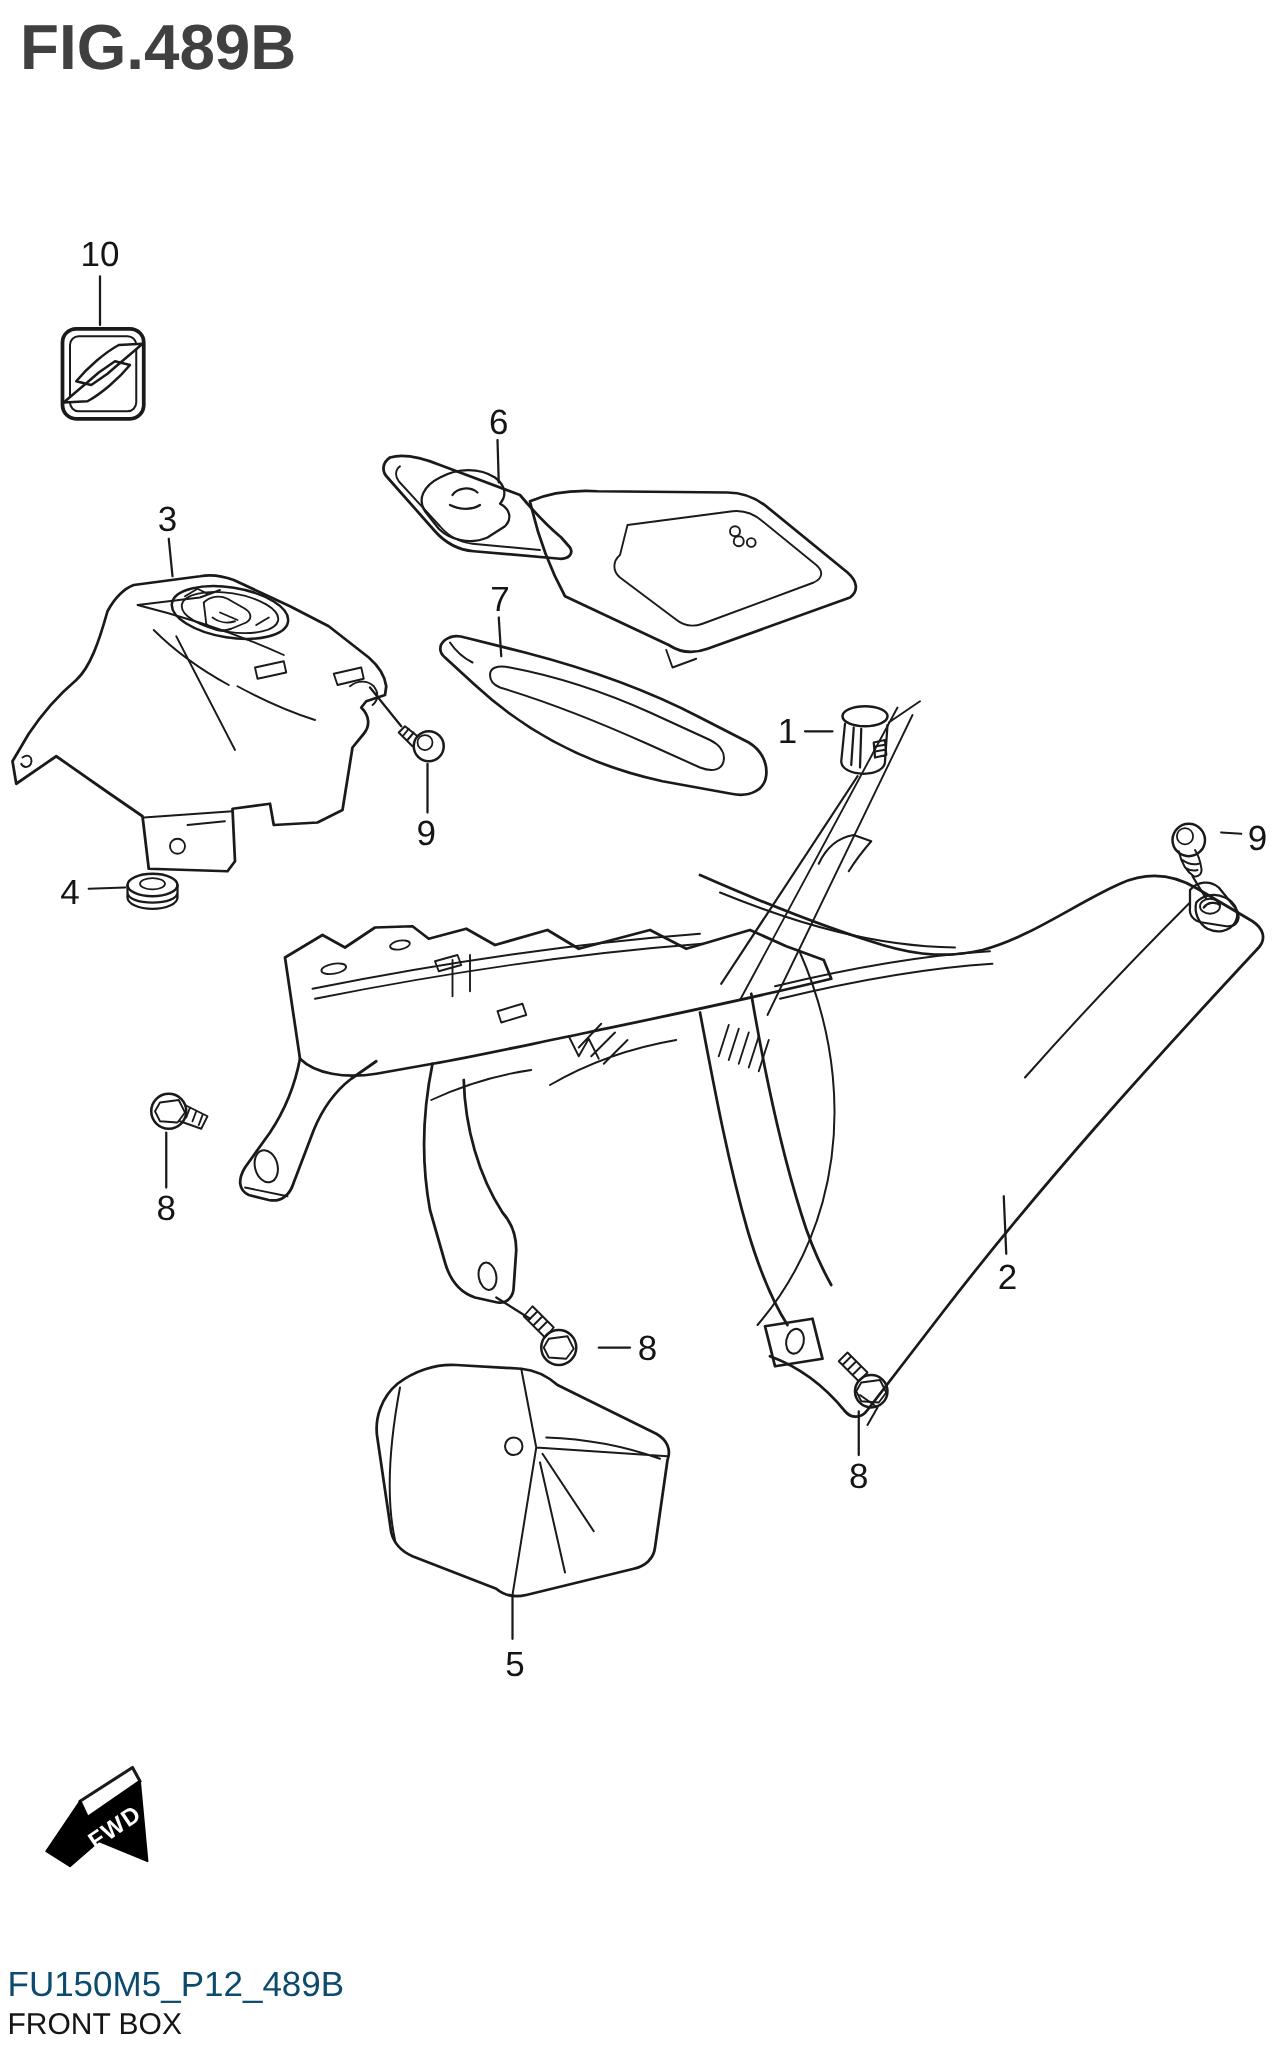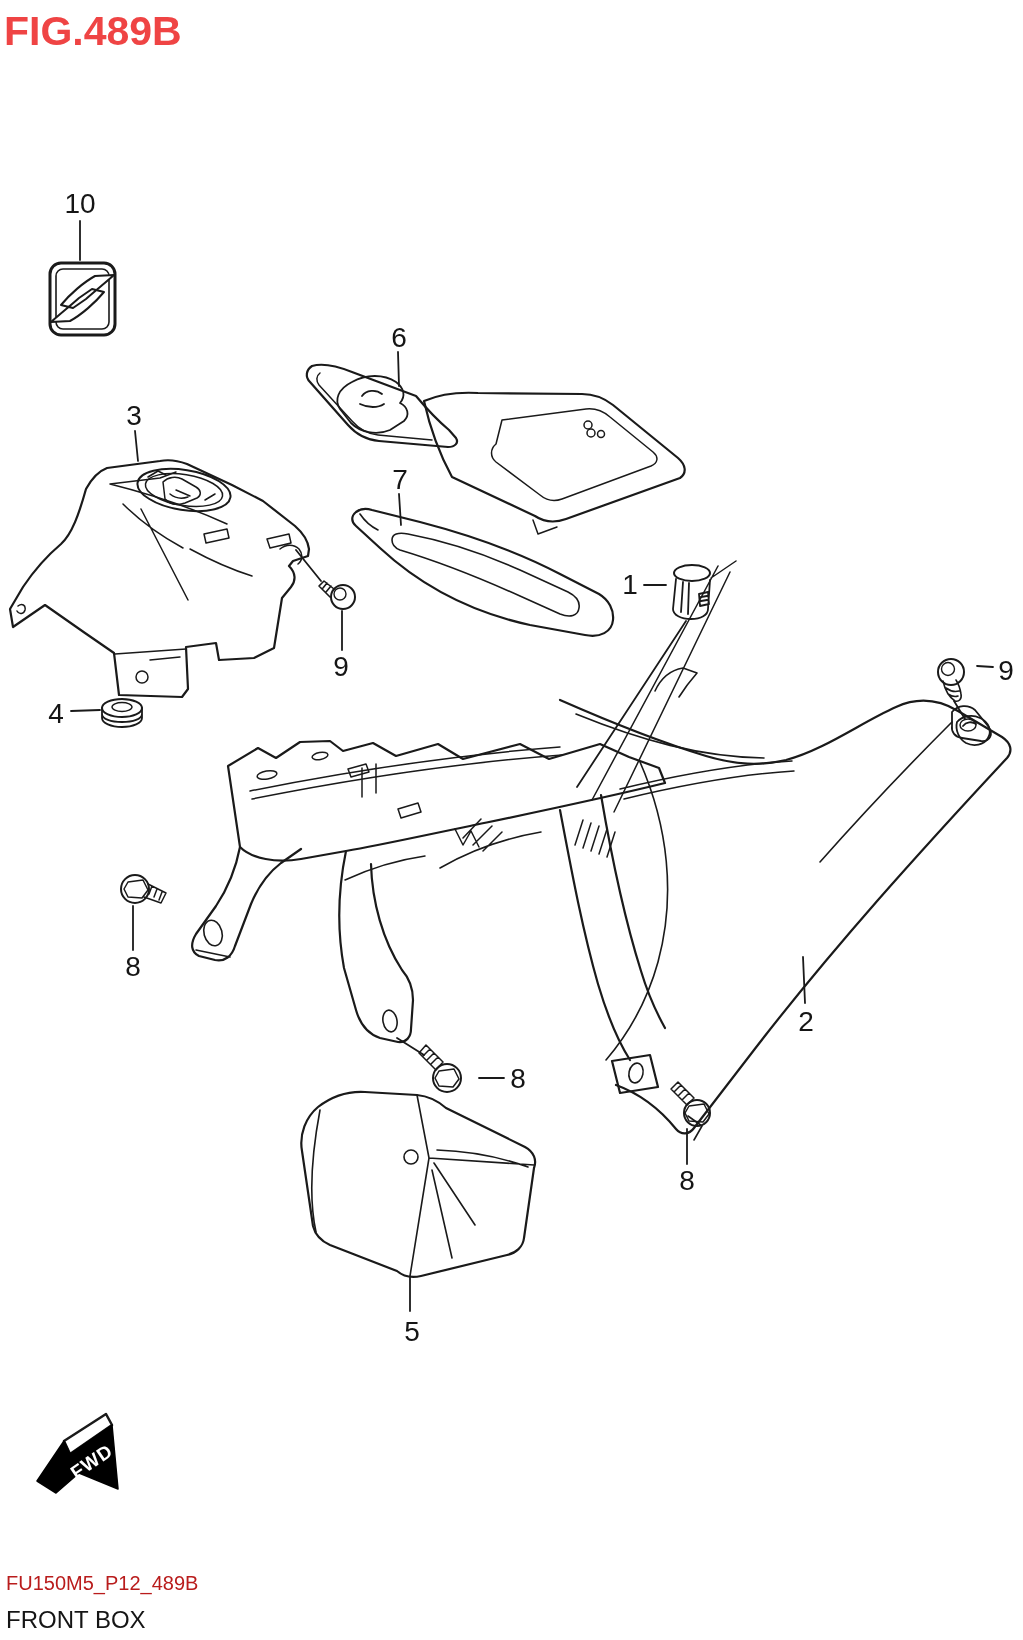--- a/index.html
+++ b/index.html
@@ -1,20 +1,20 @@
 <!DOCTYPE html>
 <html><head>
 <meta charset="utf-8">
 <style>
   html,body{margin:0;padding:0;background:#ffffff;}
   .page{position:relative;width:1023px;height:1640px;background:#ffffff;overflow:hidden;
         font-family:"Liberation Sans", sans-serif;color:#111;}
-  .fig-title{position:absolute;left:4px;top:8px;font-size:41px;font-weight:600;
-             letter-spacing:0px;color:#ef4444;}
-  .footer-code{position:absolute;left:6px;top:1572px;font-size:20px;color:#b91c1c;}
+  .fig-title{position:absolute;left:16px;top:8px;font-size:51px;font-weight:600;
+             letter-spacing:0px;color:#404040;}
+  .footer-code{position:absolute;left:6px;top:1572px;font-size:28px;color:#0c4a6e;}
   .footer-name{position:absolute;left:6px;top:1606px;font-size:24px;color:#151515;}
   svg{position:absolute;left:0;top:0;}
   svg text.callout{font-family:"Liberation Sans", sans-serif;font-size:28px;fill:#151515;}
   svg text.fwd{font-family:"Liberation Sans", sans-serif;font-size:19px;font-weight:bold;
                fill:#ffffff;letter-spacing:1px;}
   path,circle,ellipse,rect{vector-effect:none;}
 </style>
 </head>
 <body>
 

